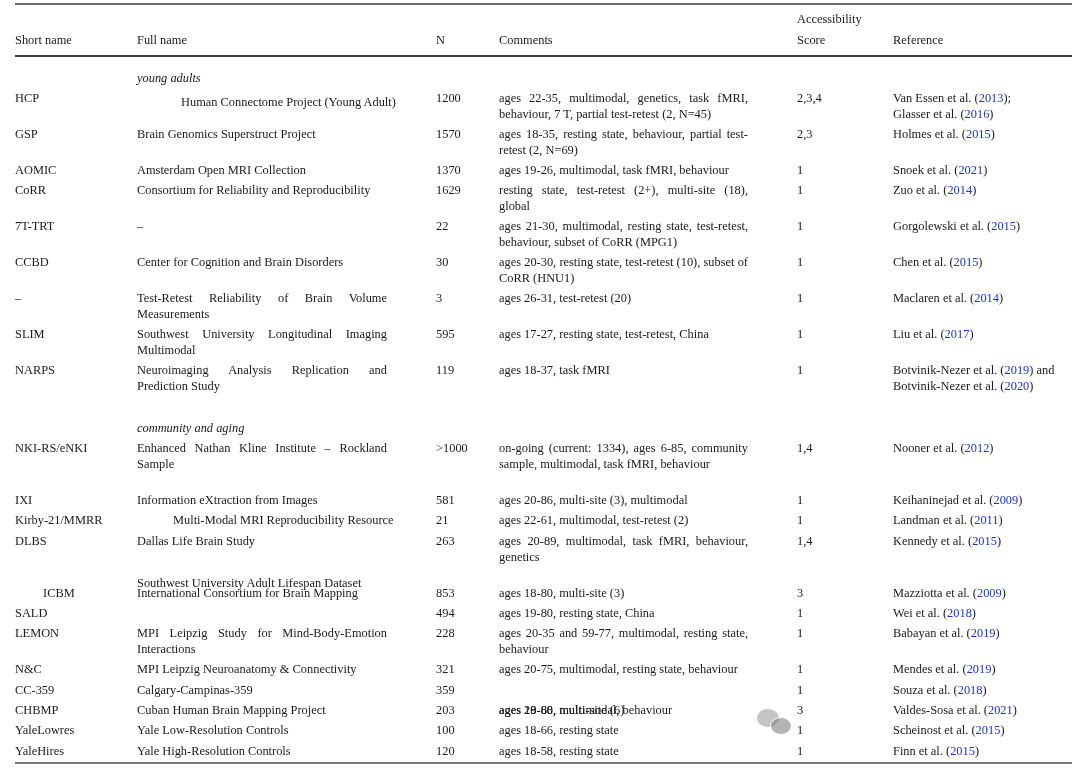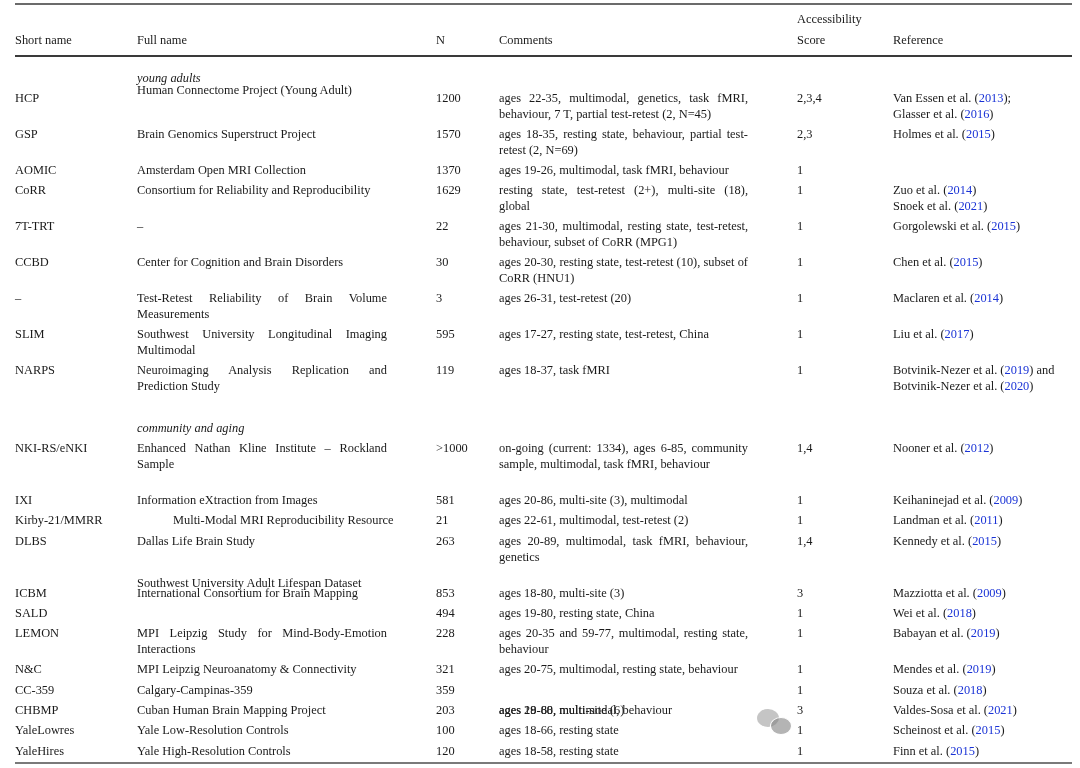--- a/index.html
+++ b/index.html
@@ -40,42 +40,42 @@
   <div class="cell c-comm hdr">Comments</div>
   <div class="cell c-score hdr2">Accessibility</div>
   <div class="cell c-score hdr">Score</div>
   <div class="cell c-ref hdr">Reference</div>
 
   <div class="rule rule-head"></div>
 
   <div id="table-body">
       <div class="cell c-full section" style="top: 70px;">young adults</div>
       <div class="cell c-short" style="top: 90px;">HCP</div>
-      <div class="cell c-full wrap" style="top: 82px;">Human Connectome Project (Young Adult)</div>
+      <div class="cell c-full wrap" style="top: 94px; margin-left: 44px;">Human Connectome Project (Young Adult)</div>
       <div class="cell c-n" style="top: 90px;">1200</div>
       <div class="cell c-comm wrap" style="top: 90px;">ages 22-35, multimodal, genetics, task fMRI, behaviour, 7 T, partial test-retest (2, N=45)</div>
       <div class="cell c-score" style="top: 90px;">2,3,4</div>
       <div class="cell c-ref" style="top: 90px; white-space: normal;">
         <div><span>Van Essen et al. (</span><span class="year">2013</span><span>);</span></div>
         <div><span>Glasser et al. (</span><span class="year">2016</span><span>)</span></div>
       </div>
       <div class="cell c-short" style="top: 126px;">GSP</div>
       <div class="cell c-full wrap" style="top: 126px;">Brain Genomics Superstruct Project</div>
       <div class="cell c-n" style="top: 126px;">1570</div>
       <div class="cell c-comm wrap" style="top: 126px;">ages 18-35, resting state, behaviour, partial test-retest (2, N=69)</div>
       <div class="cell c-score" style="top: 126px;">2,3</div>
       <div class="cell c-ref" style="top: 126px; white-space: normal;">
         <div><span>Holmes et al. (</span><span class="year">2015</span><span>)</span></div>
       </div>
       <div class="cell c-short" style="top: 162px;">AOMIC</div>
       <div class="cell c-full wrap" style="top: 162px;">Amsterdam Open MRI Collection</div>
       <div class="cell c-n" style="top: 162px;">1370</div>
       <div class="cell c-comm wrap" style="top: 162px;">ages 19-26, multimodal, task fMRI, behaviour</div>
       <div class="cell c-score" style="top: 162px;">1</div>
-      <div class="cell c-ref" style="top: 162px; white-space: normal; margin-top: 36px;">
+      <div class="cell c-ref" style="top: 162px; white-space: normal;">
         <div><span>Snoek et al. (</span><span class="year">2021</span><span>)</span></div>
       </div>
       <div class="cell c-short" style="top: 182px;">CoRR</div>
       <div class="cell c-full wrap" style="top: 182px;">Consortium for Reliability and Reproducibility</div>
       <div class="cell c-n" style="top: 182px;">1629</div>
       <div class="cell c-comm wrap" style="top: 182px;">resting state, test-retest (2+), multi-site (18), global</div>
       <div class="cell c-score" style="top: 182px;">1</div>
       <div class="cell c-ref" style="top: 182px; white-space: normal;">
         <div><span>Zuo et al. (</span><span class="year">2014</span><span>)</span></div>
       </div>
@@ -146,21 +146,21 @@
         <div><span>Landman et al. (</span><span class="year">2011</span><span>)</span></div>
       </div>
       <div class="cell c-short" style="top: 533px;">DLBS</div>
       <div class="cell c-full wrap" style="top: 533px;">Dallas Life Brain Study</div>
       <div class="cell c-n" style="top: 533px;">263</div>
       <div class="cell c-comm wrap" style="top: 533px;">ages 20-89, multimodal, task fMRI, behaviour, genetics</div>
       <div class="cell c-score" style="top: 533px;">1,4</div>
       <div class="cell c-ref" style="top: 533px; white-space: normal;">
         <div><span>Kennedy et al. (</span><span class="year">2015</span><span>)</span></div>
       </div>
-      <div class="cell c-short" style="top: 585px;">ICBM</div>
+      <div class="cell c-short" style="top: 585px; margin-left: 28px;">ICBM</div>
       <div class="cell c-full wrap" style="top: 585px;">International Consortium for Brain Mapping</div>
       <div class="cell c-n" style="top: 585px;">853</div>
       <div class="cell c-comm wrap" style="top: 585px;">ages 18-80, multi-site (3)</div>
       <div class="cell c-score" style="top: 585px;">3</div>
       <div class="cell c-ref" style="top: 585px; white-space: normal;">
         <div><span>Mazziotta et al. (</span><span class="year">2009</span><span>)</span></div>
       </div>
       <div class="cell c-short" style="top: 605px;">SALD</div>
       <div class="cell c-full wrap" style="top: 575px;">Southwest University Adult Lifespan Dataset</div>
       <div class="cell c-n" style="top: 605px;">494</div>

